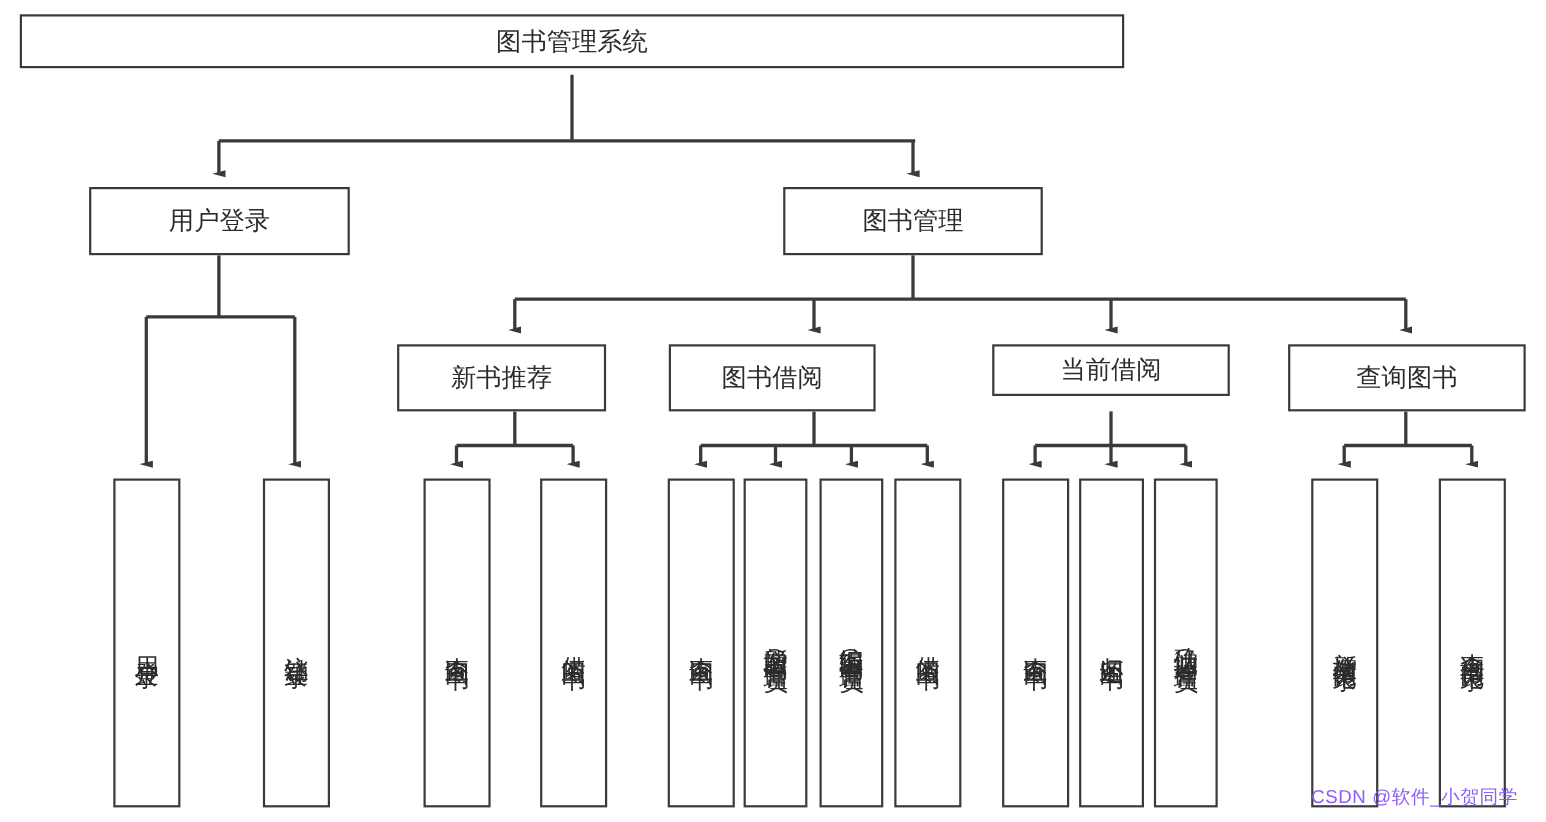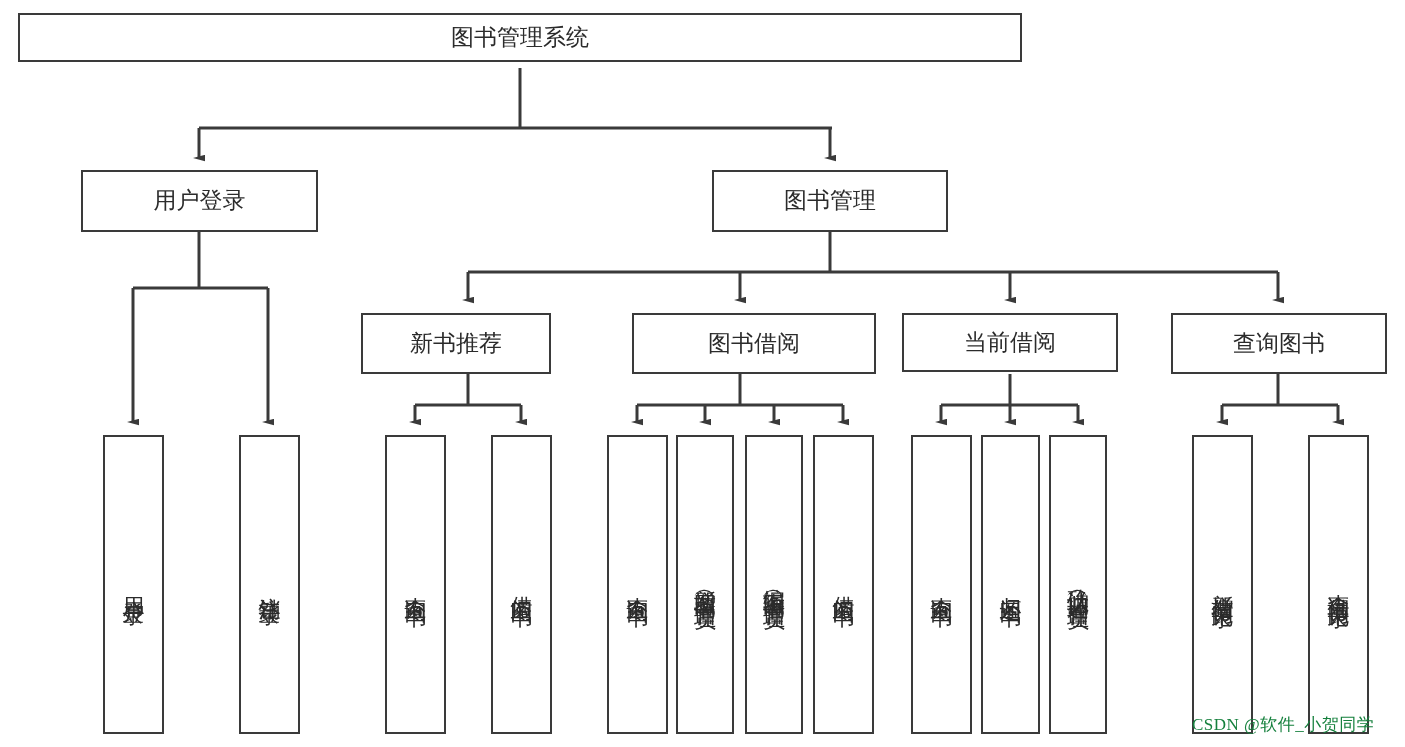--- a/index.html
+++ b/index.html
@@ -62,25 +62,24 @@
     letter-spacing: 3px;
     line-height: 1;
     white-space: nowrap;
     max-height: 284px;
   }
   #watermark {
     position: absolute;
     left: 1192px;
     top: 713px;
     font-size: 17px;
-    color: #15803d;
+    color: #8b5cf6;
     letter-spacing: 0.5px;
     white-space: nowrap;
     pointer-events: none;
-    font-family: Liberation Serif, serif;
   }
 </style>
 </head>
 <body>
 
 <div id="diagram-root">
 
   <svg class="wires" viewBox="0 0 1405 747" xmlns="http://www.w3.org/2000/svg">
     <defs>
       <marker id="arrow" markerWidth="10" markerHeight="12" refX="3.2" refY="6" orient="auto" markerUnits="userSpaceOnUse">
@@ -140,25 +139,25 @@
   </div>
 
   <div class="node horiz" style="left:712px; top:170px; width:236px; height:62px;">
     <span class="label">图书管理</span>
   </div>
 
   <div class="node horiz" style="left:361px; top:313px; width:190px; height:61px;">
     <span class="label">新书推荐</span>
   </div>
 
-  <div class="node horiz" style="left:632px; top:313px; width:244px; height:61px;">
+  <div class="node horiz" style="left:608px; top:313px; width:188px; height:61px;">
     <span class="label">图书借阅</span>
   </div>
 
-  <div class="node horiz" style="left:902px; top:313px; width:216px; height:59px;">
+  <div class="node horiz" style="left:902px; top:313px; width:216px; height:47px;">
     <span class="label">当前借阅</span>
   </div>
 
   <div class="node horiz" style="left:1171px; top:313px; width:216px; height:61px;">
     <span class="label">查询图书</span>
   </div>
 
   <div class="node vert" style="left:103px; top:435px; width:61px; height:299px;">
     <span class="label">用户登录</span>
   </div>

